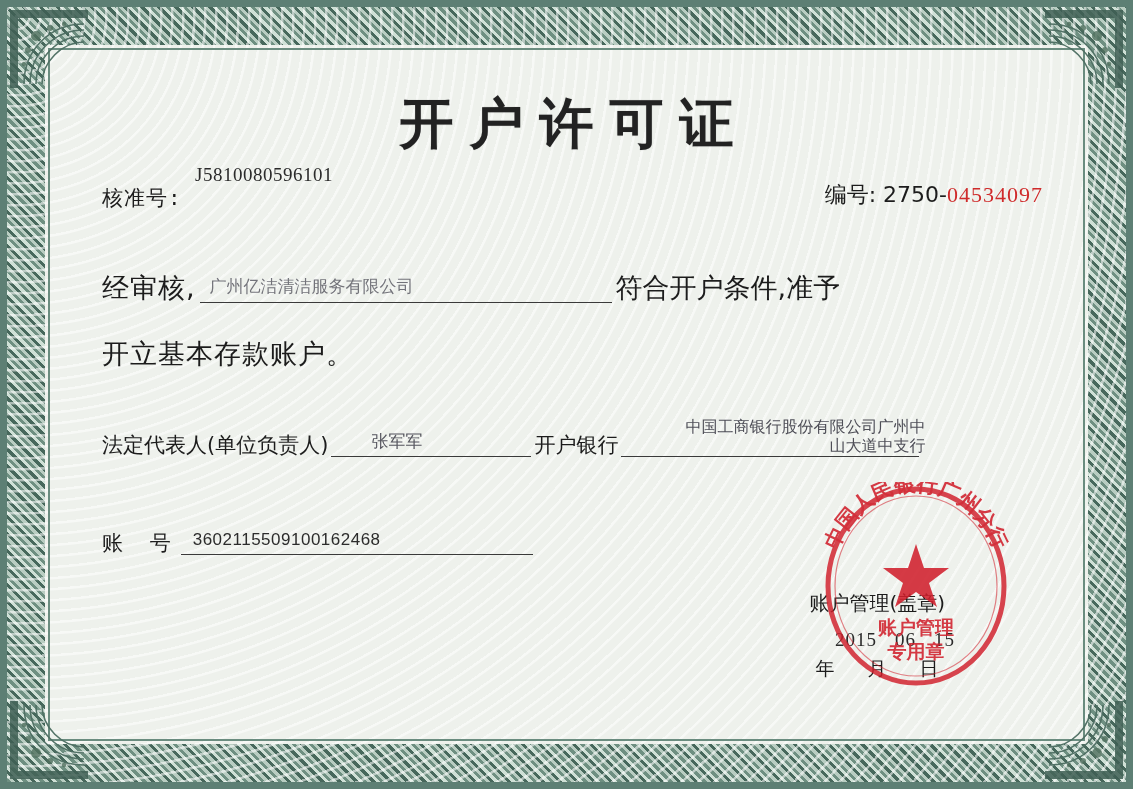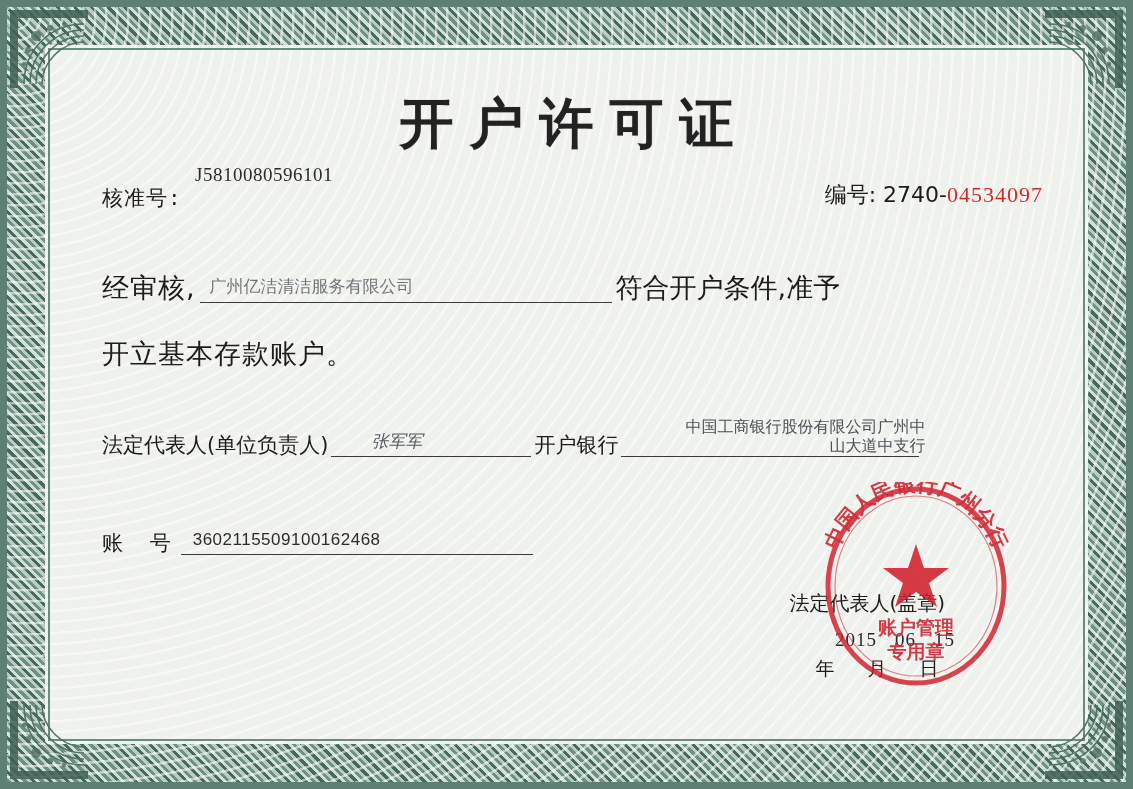--- a/index.html
+++ b/index.html
@@ -219,21 +219,20 @@
     vertical-align: -5px;
     margin: 0 3px;
   }
   .blank-rep .filled {
     position: absolute;
     left: 40px;
     bottom: 3px;
     font-size: 17px;
     color: #55555e;
     white-space: nowrap;
-    font-style: italic;
   }
   .blank-bank {
     display: inline-block;
     width: 298px;
     border-bottom: 1.5px solid #3a3a3a;
     height: 26px;
     position: relative;
     vertical-align: -5px;
     margin: 0 3px;
   }
@@ -459,38 +458,38 @@
   </div>
 
   <div class="content">
 
     <div class="title">开户许可证</div>
 
     <div class="approve-no-value">J5810080596101</div>
     <div class="approve-no-label">核准号:</div>
 
     <div class="serial">
-      <span>编号: 2740-</span><span class="num-red">04534097</span>
+      <span>编号: 2750-</span><span class="num-red">04534097</span>
     </div>
 
     <div class="body-line1">
       <span class="lead">经审核,</span><span class="blank-company"><span class="filled">广州亿洁清洁服务有限公司</span></span><span class="tail">符合开户条件,准予</span>
     </div>
 
     <div class="body-line2">开立基本存款账户。</div>
 
     <div class="row-rep">
       <span>法定代表人(单位负责人)</span><span class="blank-rep"><span class="filled">张军军</span></span><span>开户银行</span><span class="blank-bank"><span class="filled"><span class="l1">中国工商银行股份有限公司广州中</span><span class="l2">山大道中支行</span></span></span>
     </div>
 
     <div class="row-account">
       <span class="lbl">账 号</span><span class="blank-account"><span class="filled">3602115509100162468</span></span>
     </div>
 
-    <div class="issuer">法定代表人(盖章)</div>
+    <div class="issuer">账户管理(盖章)</div>
 
     <div class="date-row">
       <span class="dnum">2015</span><span class="sp"></span><span class="dnum">06</span><span class="sp"></span><span class="dnum">15</span>
     </div>
     <div class="date-units">
       <span class="u">年</span><span class="u">月</span><span class="u">日</span>
     </div>
   </div>
 
   <div class="seal">

